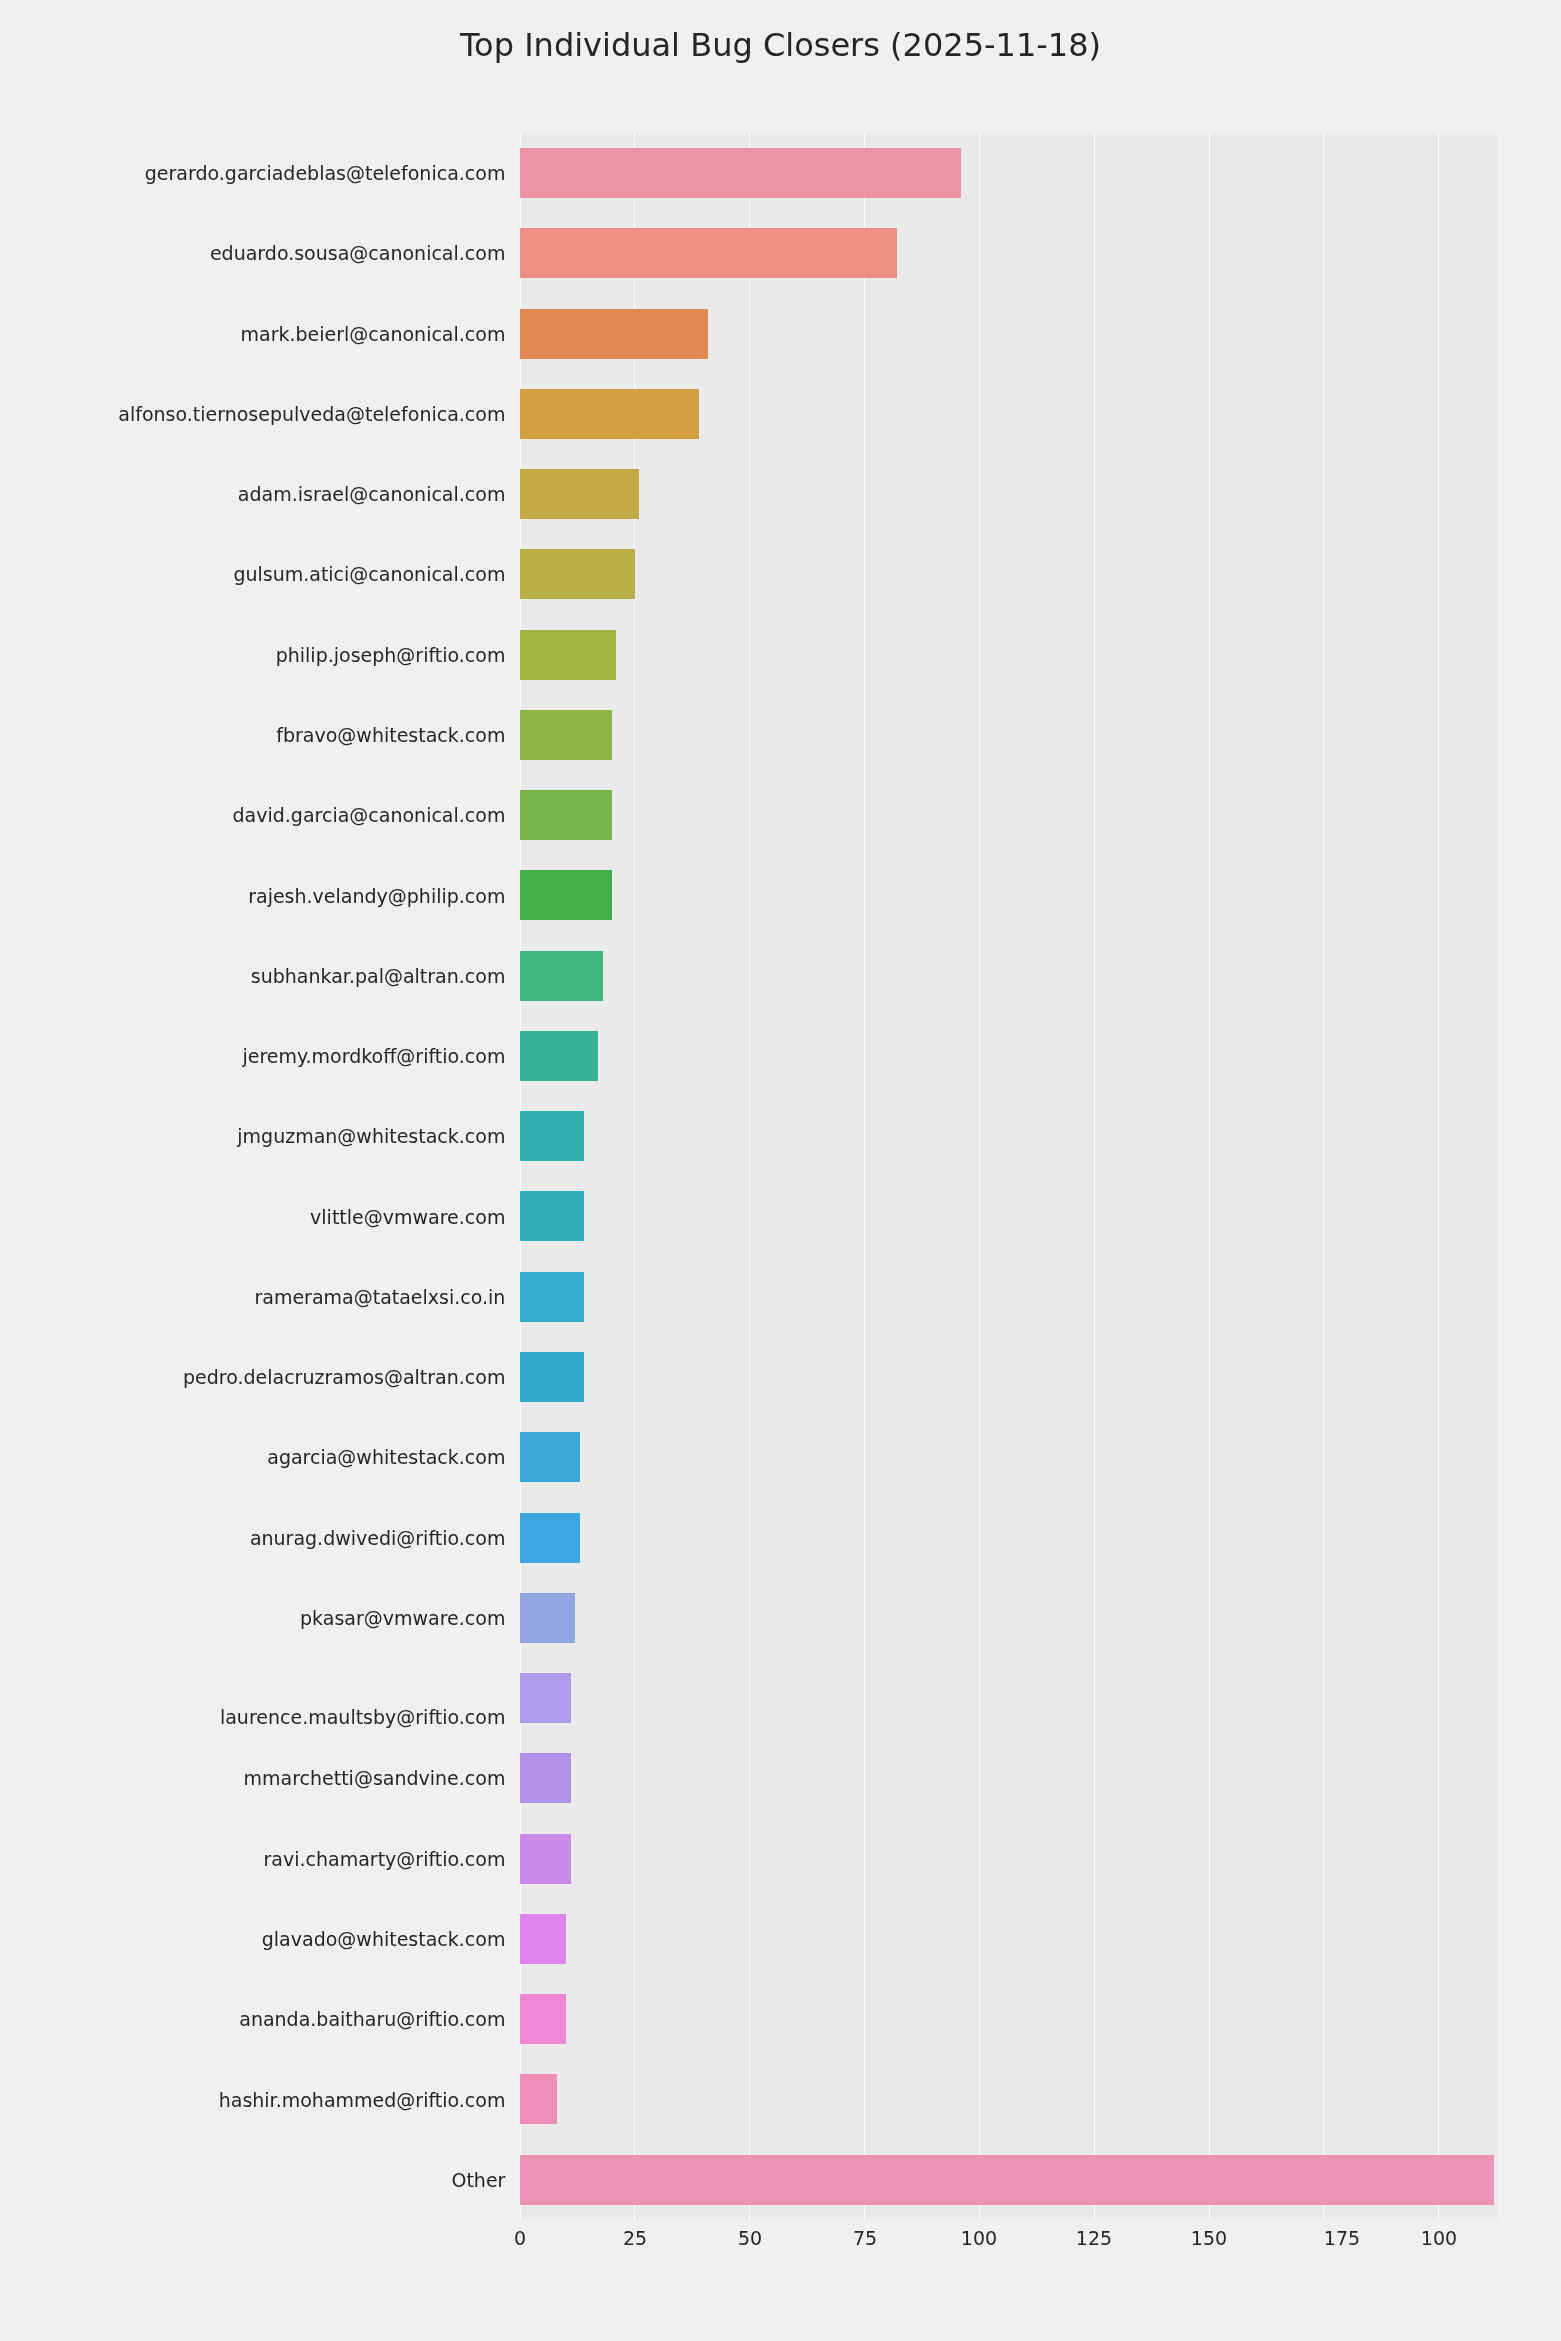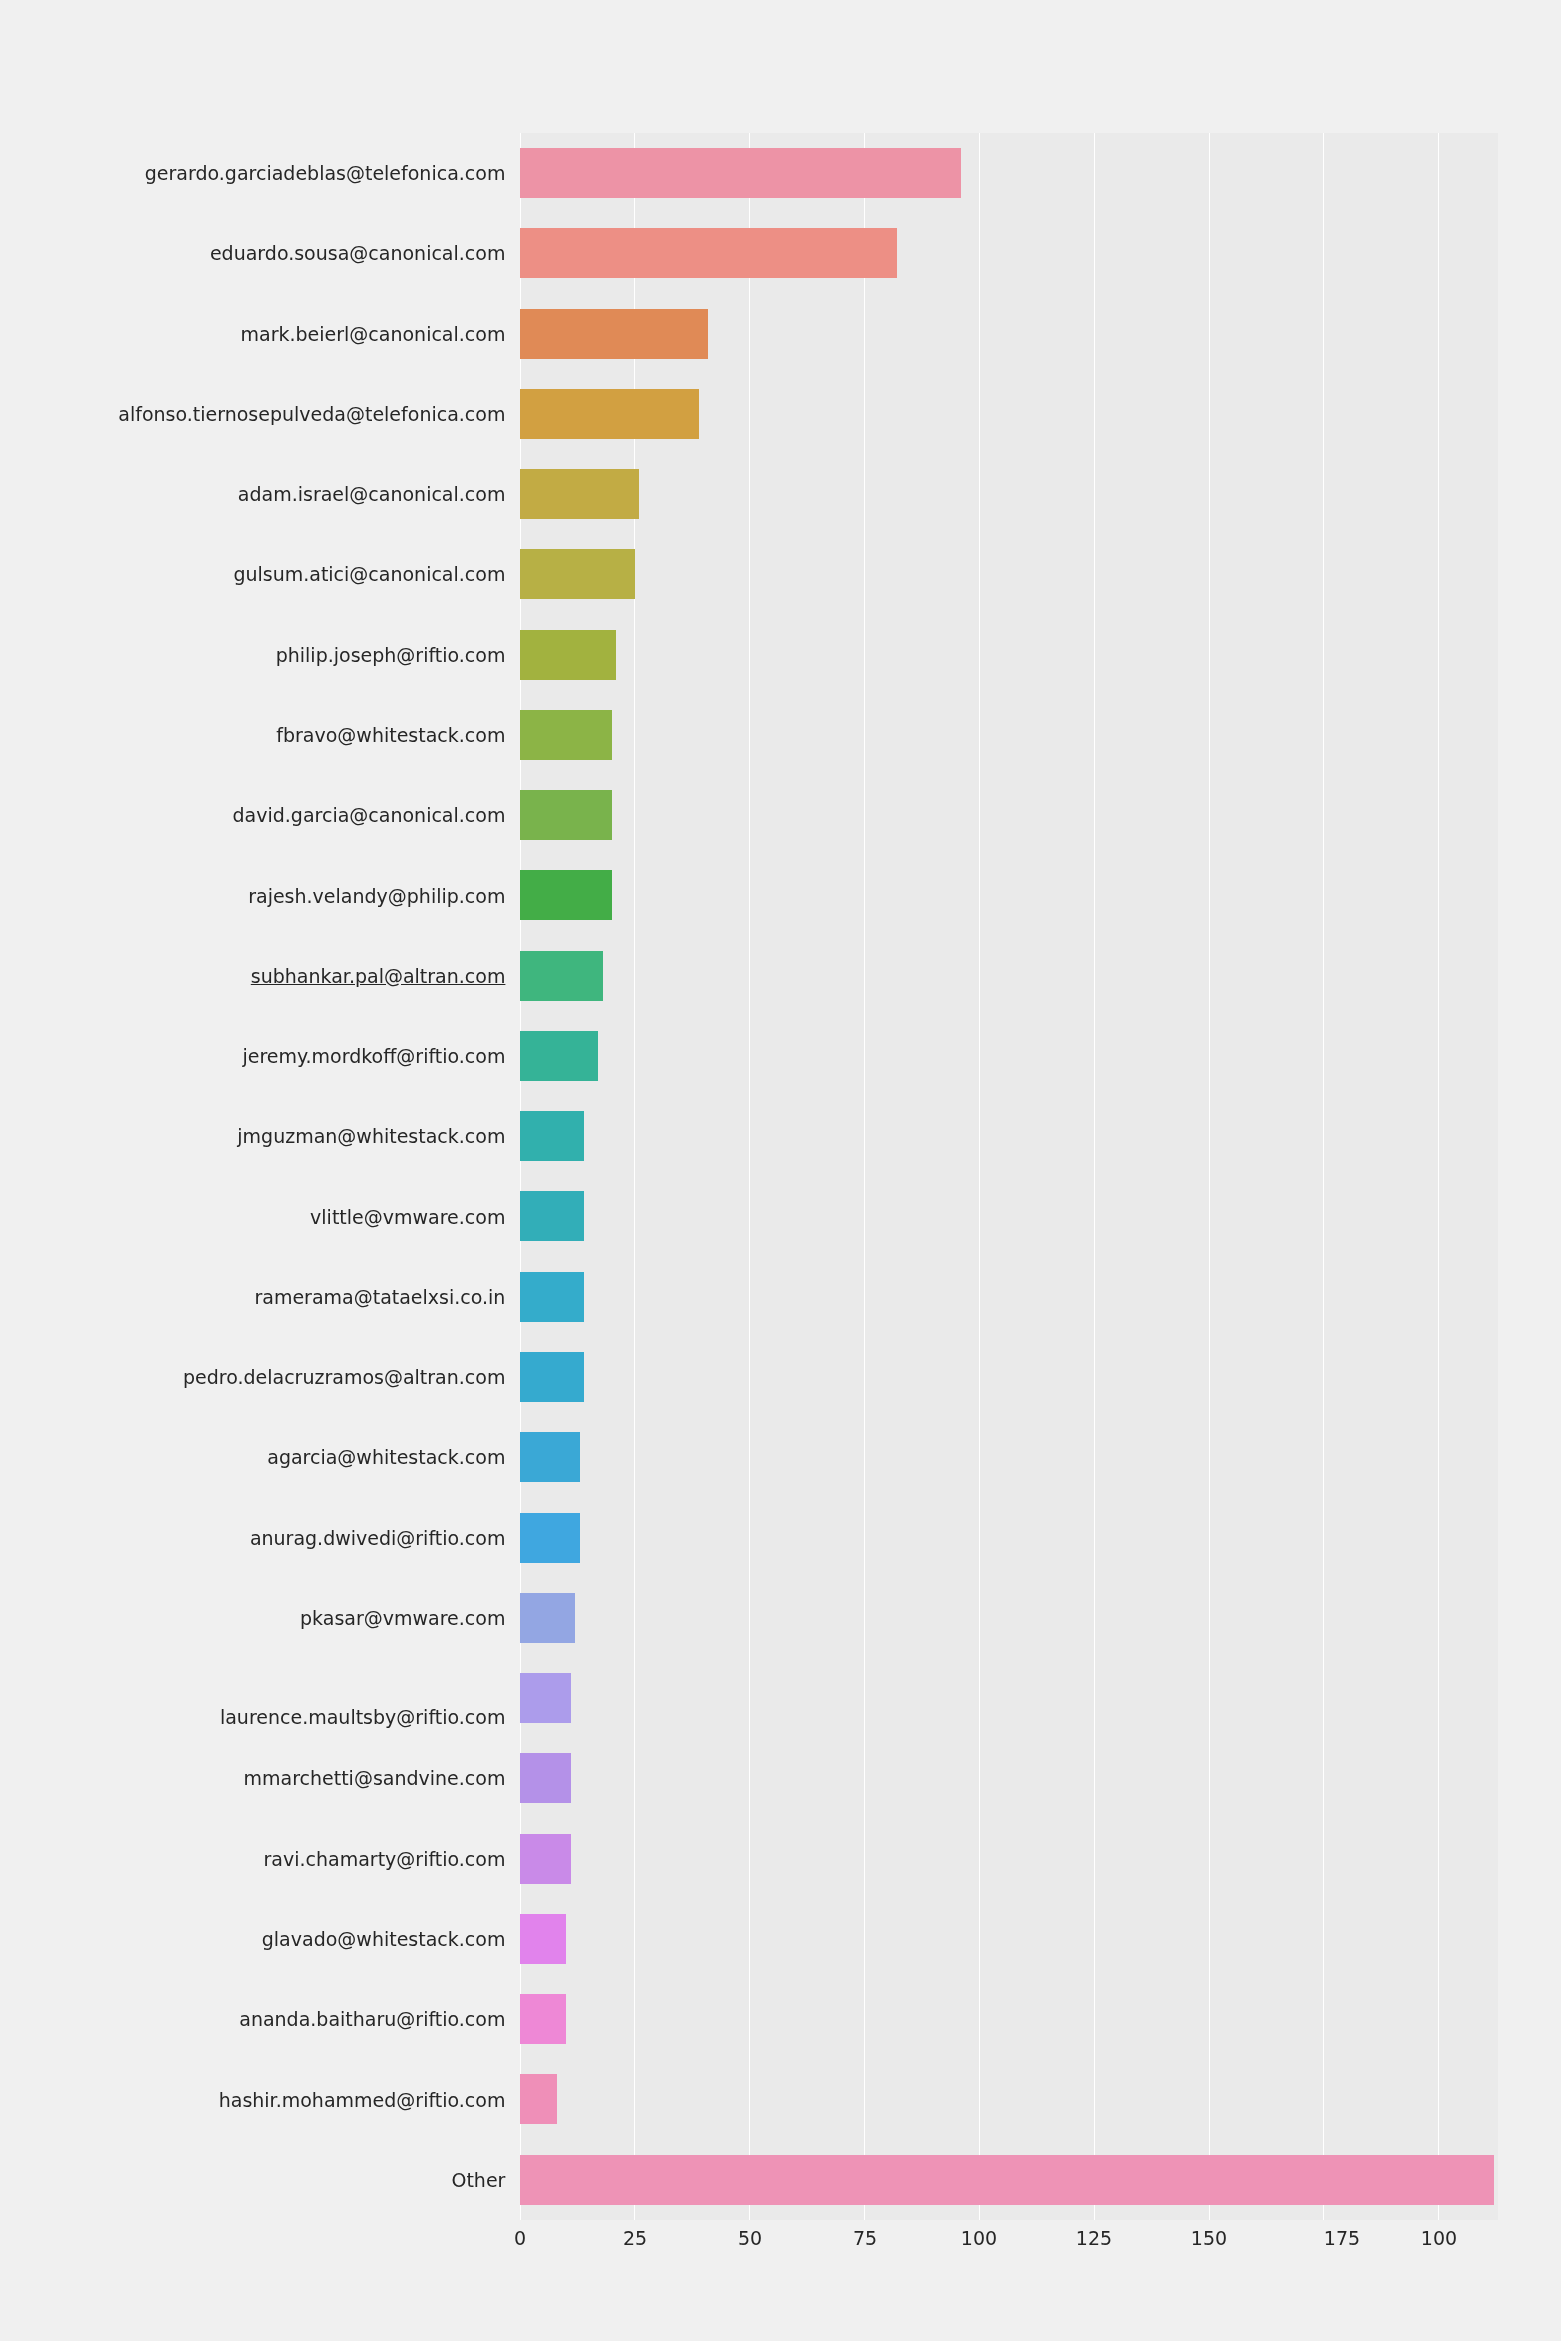--- a/index.html
+++ b/index.html
@@ -108,33 +108,34 @@
     text-align: center;
     font-size: 23px;
     color: #262626;
   }
 </style>
 </head>
 <body>
 
 <div id="chart-root">
 
+  <div id="chart-title">Top Individual Bug Closers (2025-11-18)</div>
 
   <div id="ylabels-layer">
       <div class="ylabel-item" style="top: 40px;">gerardo.garciadeblas@telefonica.com</div>
       <div class="ylabel-item" style="top: 120px;">eduardo.sousa@canonical.com</div>
       <div class="ylabel-item" style="top: 201px;">mark.beierl@canonical.com</div>
       <div class="ylabel-item" style="top: 281px;">alfonso.tiernosepulveda@telefonica.com</div>
       <div class="ylabel-item" style="top: 361px;">adam.israel@canonical.com</div>
       <div class="ylabel-item" style="top: 441px;">gulsum.atici@canonical.com</div>
       <div class="ylabel-item" style="top: 522px;">philip.joseph@riftio.com</div>
       <div class="ylabel-item" style="top: 602px;">fbravo@whitestack.com</div>
       <div class="ylabel-item" style="top: 682px;">david.garcia@canonical.com</div>
       <div class="ylabel-item" style="top: 763px;">rajesh.velandy@philip.com</div>
-      <div class="ylabel-item" style="top: 843px; text-decoration: underline;">subhankar.pal@altran.com</div>
+      <div class="ylabel-item" style="top: 843px;">subhankar.pal@altran.com</div>
       <div class="ylabel-item" style="top: 923px;">jeremy.mordkoff@riftio.com</div>
       <div class="ylabel-item" style="top: 1003px; text-align: right;">jmguzman@whitestack.com</div>
       <div class="ylabel-item" style="top: 1084px;">vlittle@vmware.com</div>
       <div class="ylabel-item" style="top: 1164px;">ramerama@tataelxsi.co.in</div>
       <div class="ylabel-item" style="top: 1244px;">pedro.delacruzramos@altran.com</div>
       <div class="ylabel-item" style="top: 1324px;">agarcia@whitestack.com</div>
       <div class="ylabel-item" style="top: 1405px;">anurag.dwivedi@riftio.com</div>
       <div class="ylabel-item" style="top: 1485px;">pkasar@vmware.com</div>
       <div class="ylabel-item" style="top: 1565px; margin-top: 19px;">laurence.maultsby@riftio.com</div>
       <div class="ylabel-item" style="top: 1645px;">mmarchetti@sandvine.com</div>

